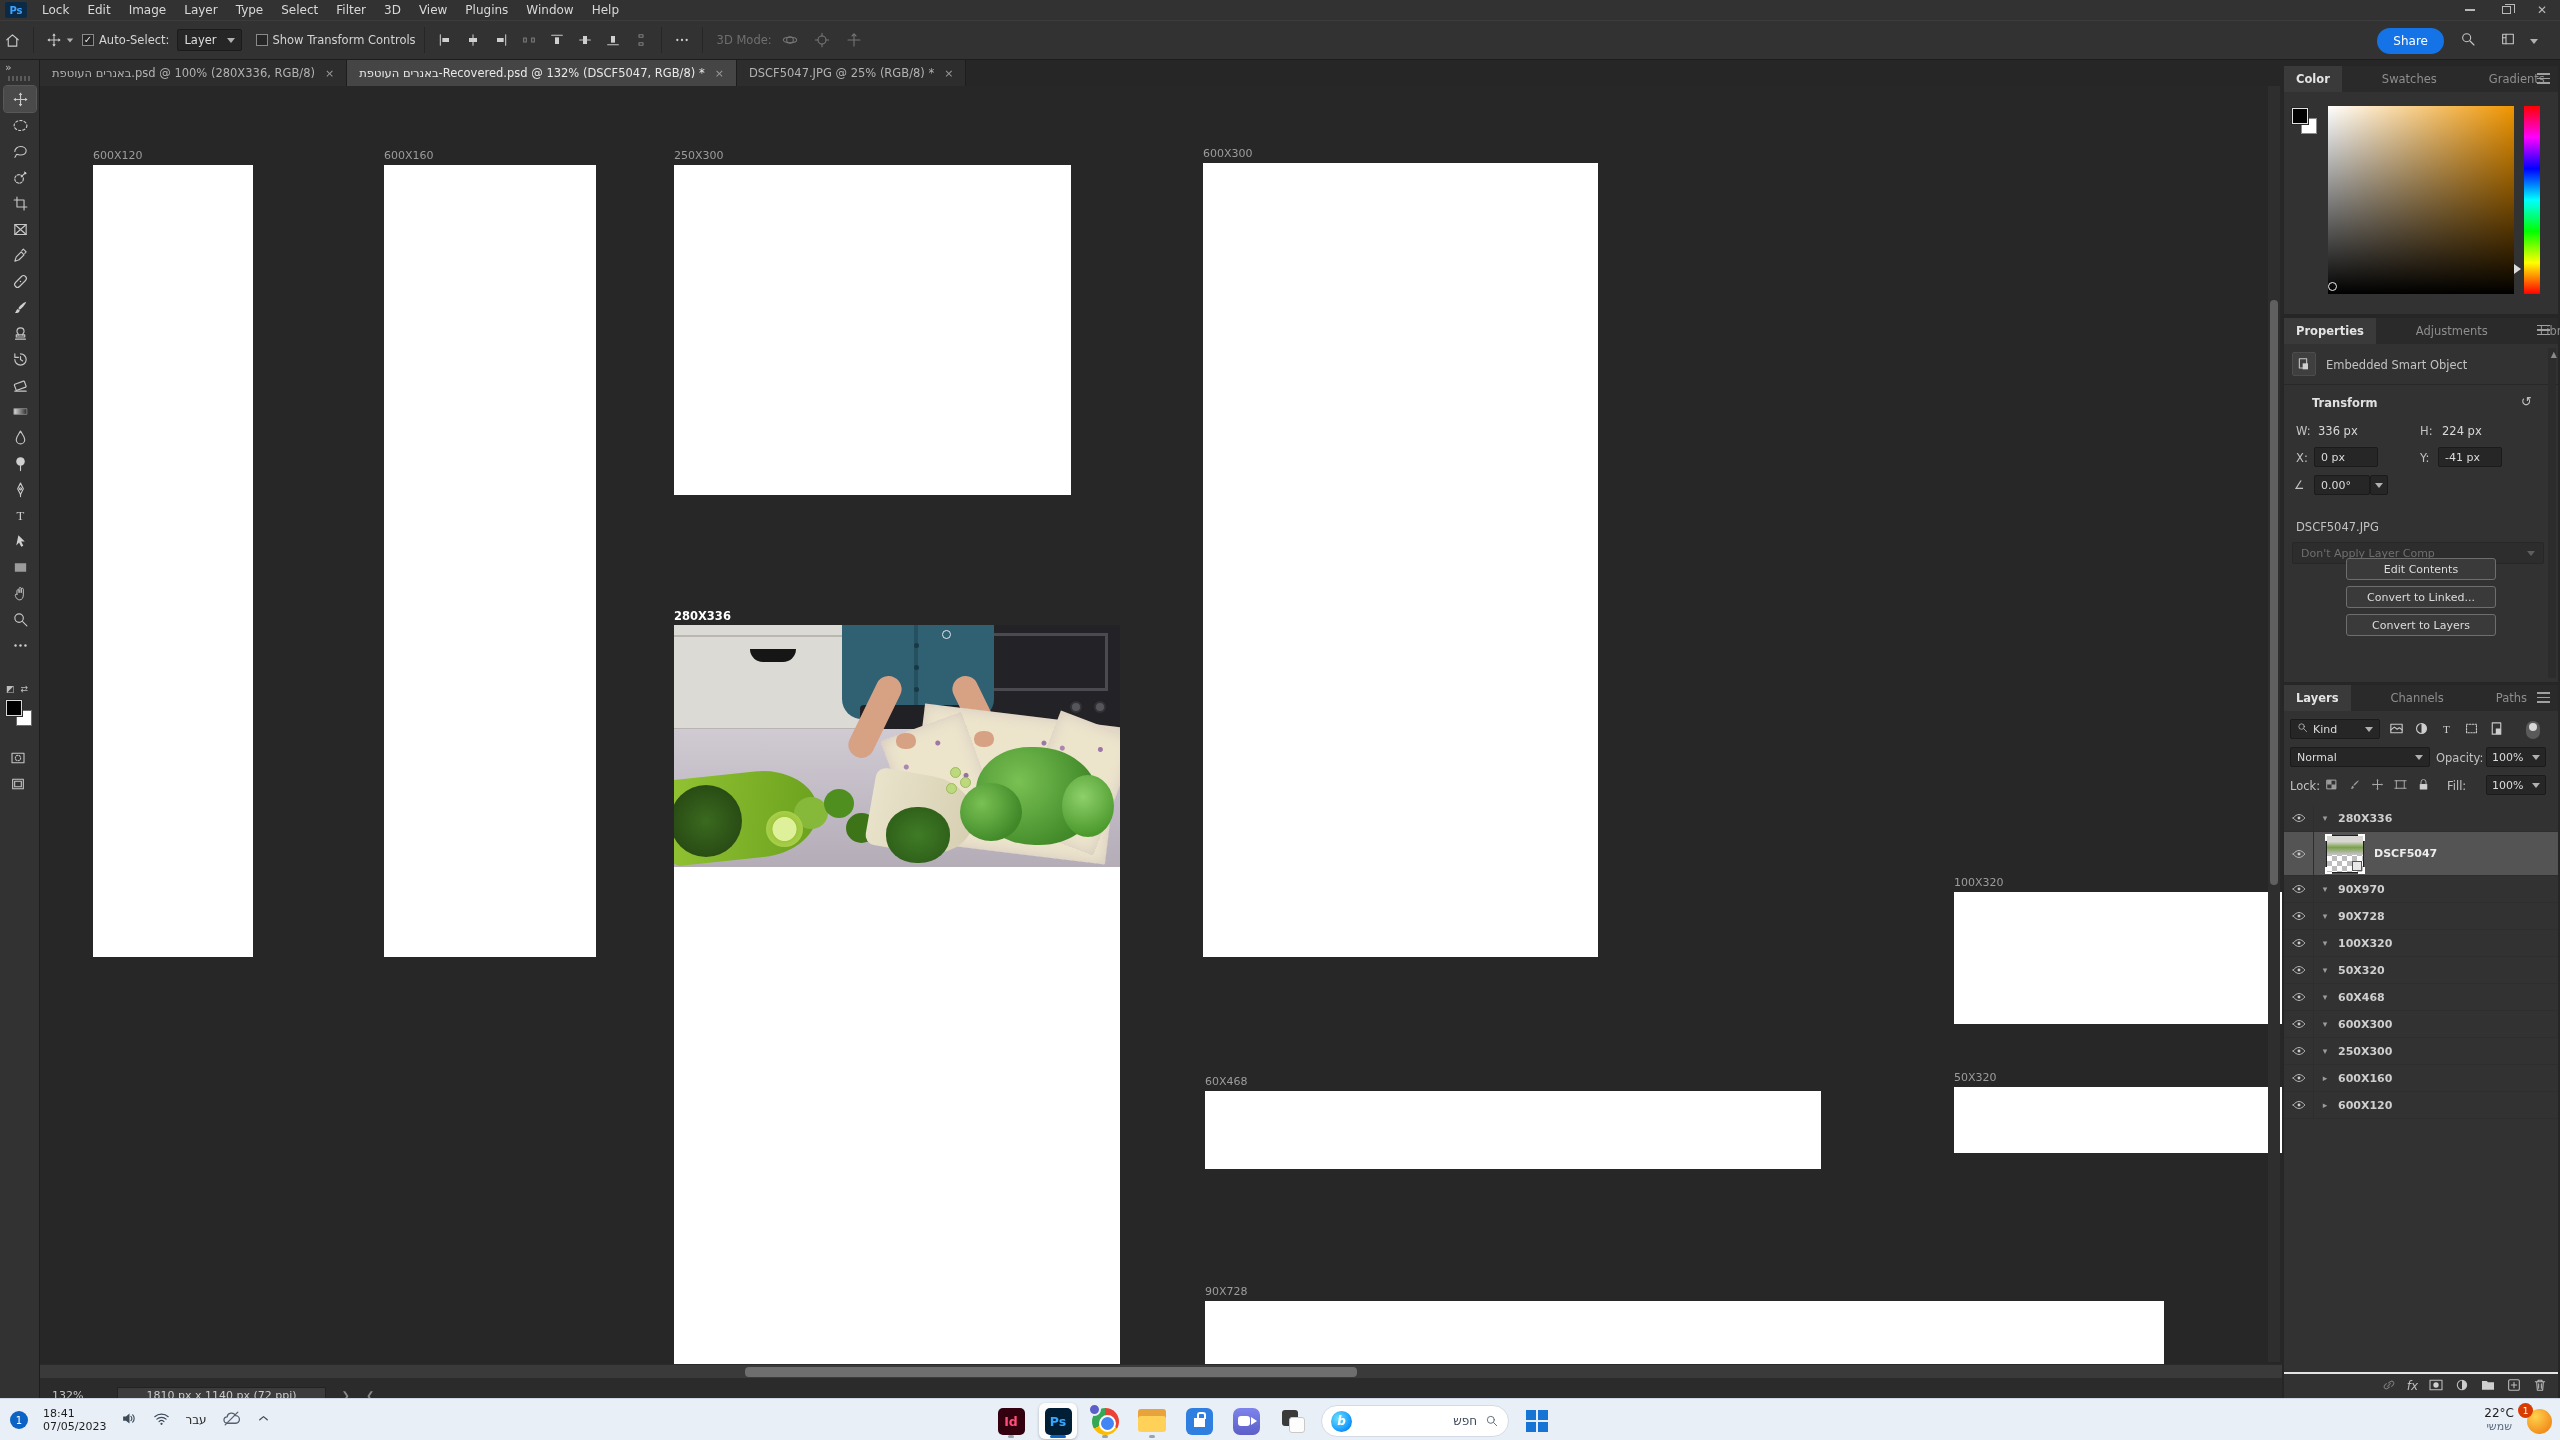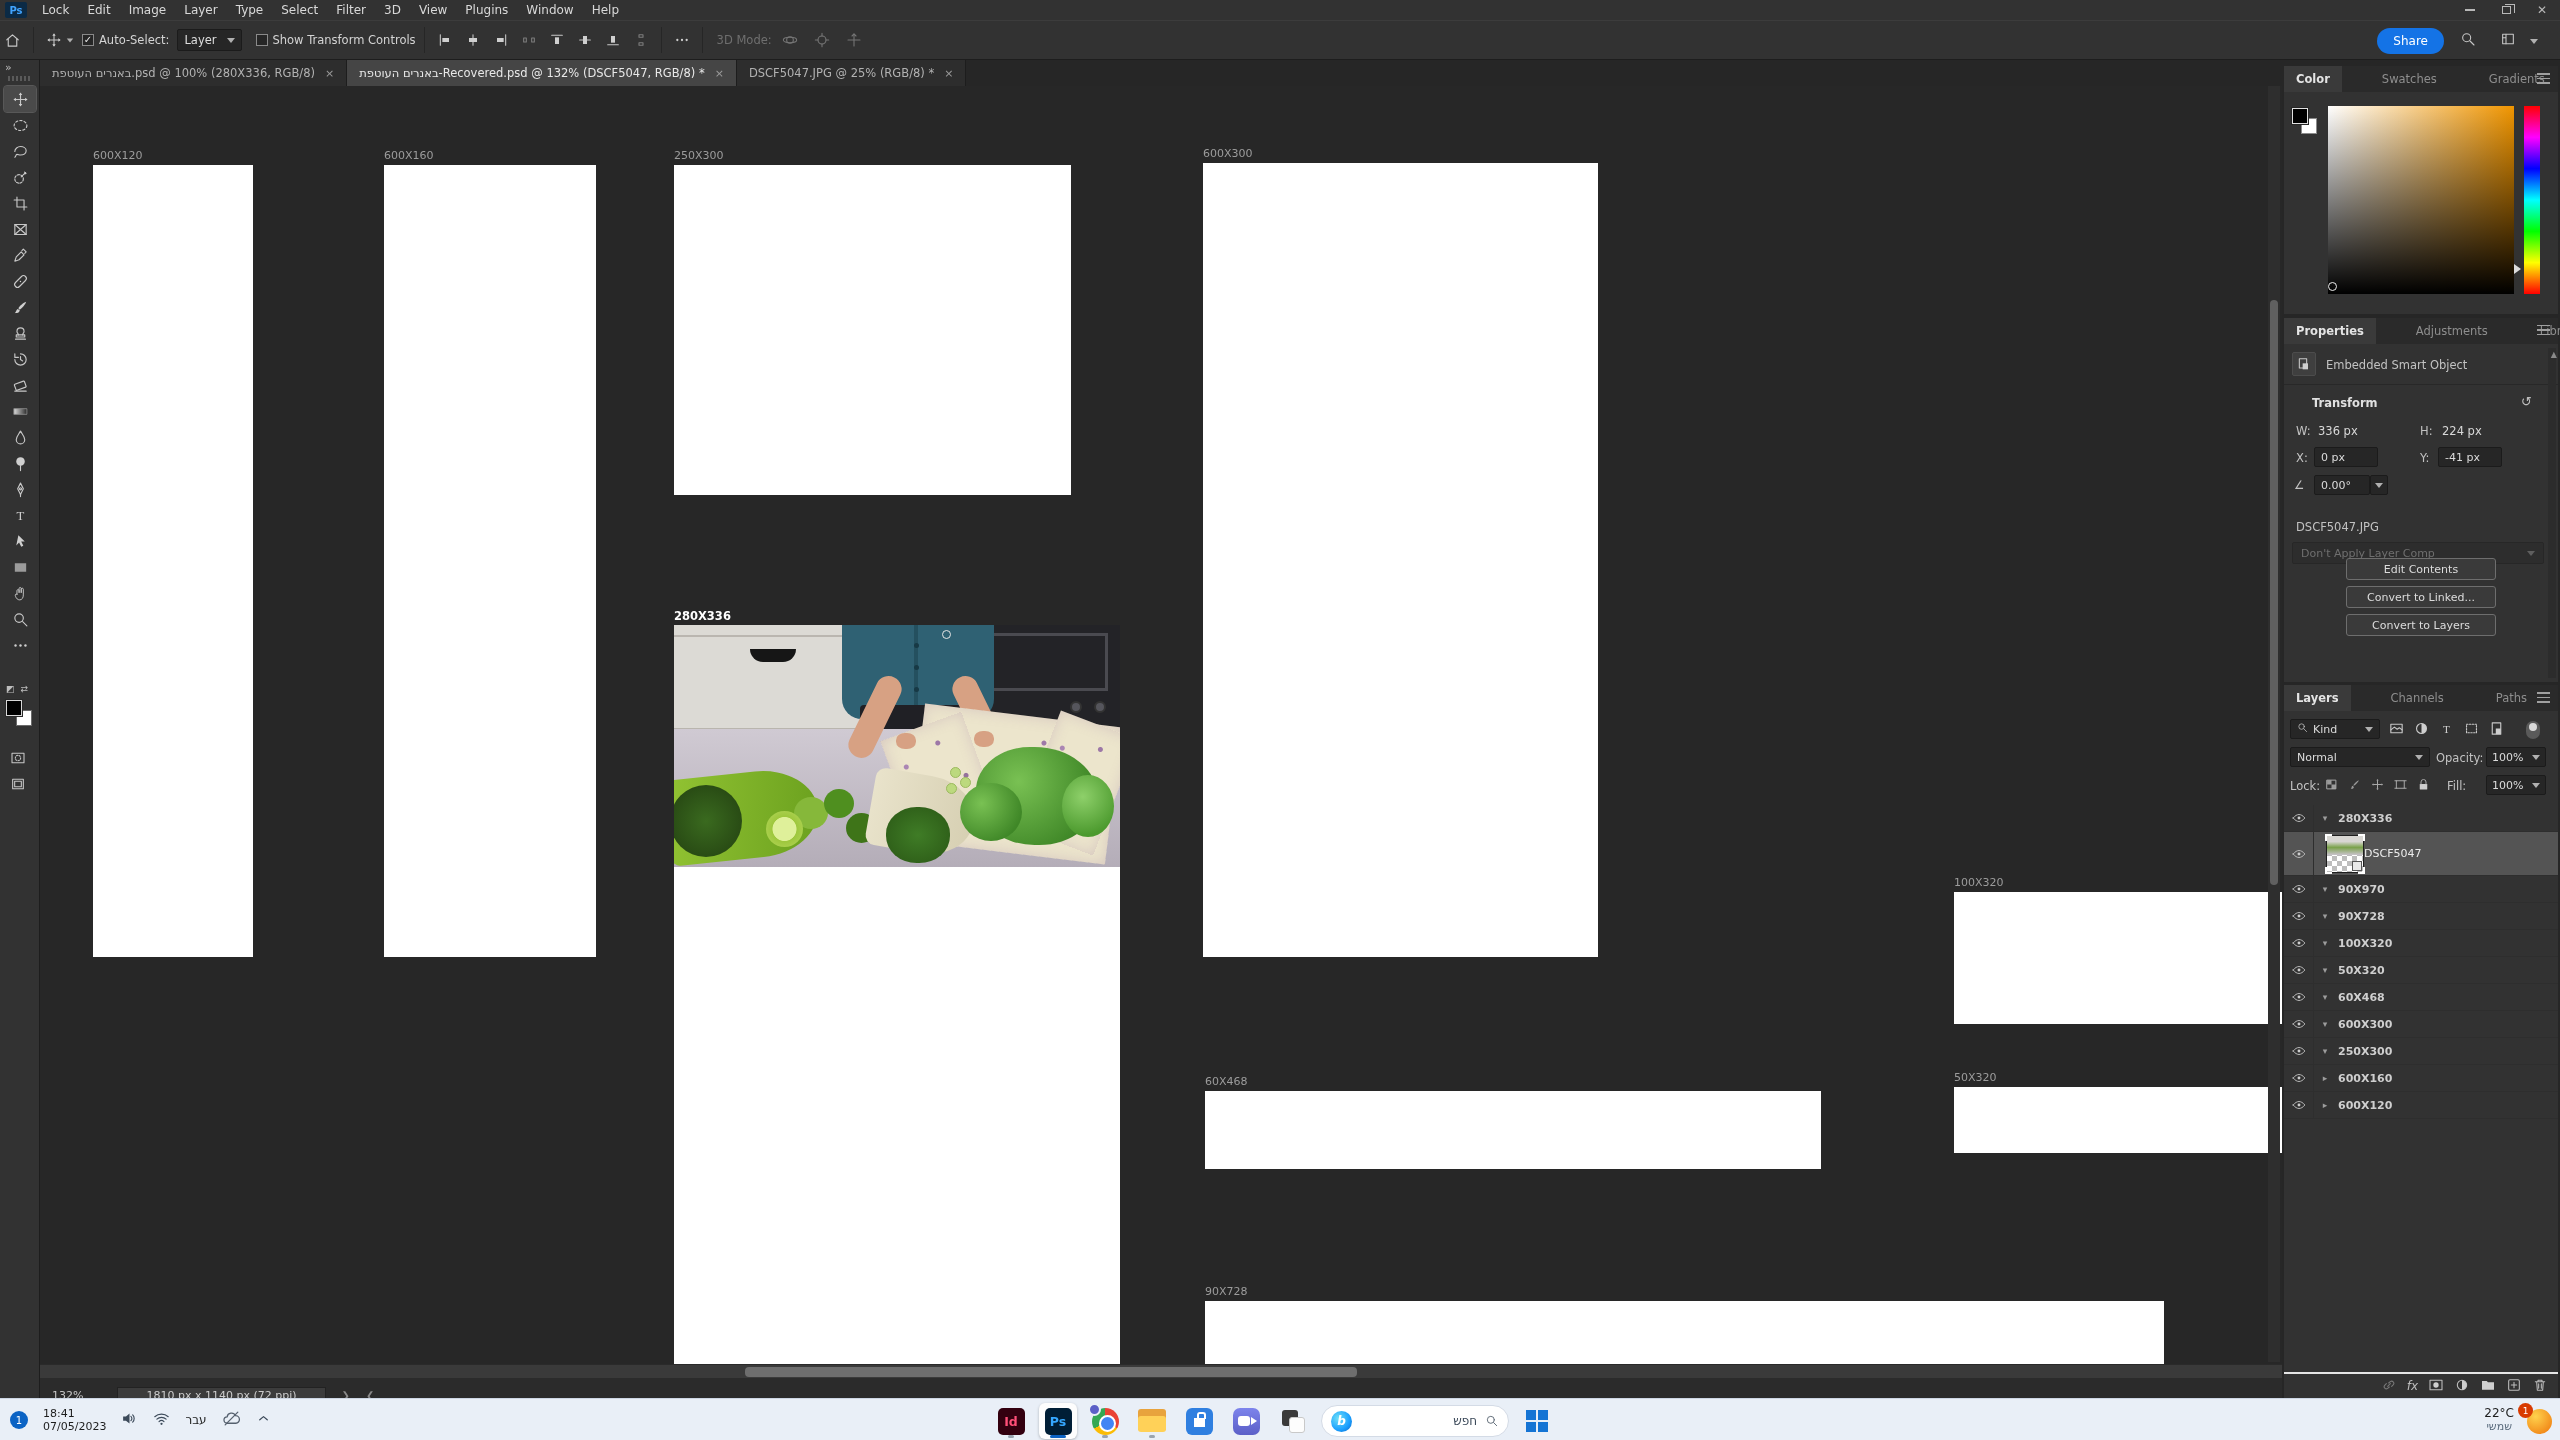--- a/index.html
+++ b/index.html
@@ -113,21 +113,21 @@
   #lp-blend{position:absolute;left:6px;top:62px;width:140px;height:20px;background:#262626;border:1px solid #1b1b1b;border-radius:2px;
     display:flex;align-items:center;justify-content:space-between;padding:0 6px;font-size:11px;color:#dcdcdc;}
   .lp-small-box{position:absolute;height:20px;background:#262626;border:1px solid #1b1b1b;border-radius:2px;
     display:flex;align-items:center;justify-content:space-between;padding:0 5px;font-size:11px;color:#dcdcdc;}
   #lp-rows{position:absolute;left:0;top:118px;width:274px;bottom:28px;overflow:hidden;}
   .lrow{position:absolute;left:0;width:274px;display:flex;align-items:center;border-bottom:1px solid #2e2e2e;}
   .lrow.selected{background:#545454;}
   .l-eye{width:30px;display:flex;justify-content:center;border-right:1px solid #2e2e2e;align-self:stretch;align-items:center;}
   .l-chev{width:18px;text-align:center;color:#9c9c9c;font-size:9px;margin-left:2px;}
   .l-name{font-size:11px;font-weight:bold;color:#cfcfcf;margin-left:4px;}
-  .lrow.selected .l-name{font-weight:normal;color:#ececec;margin-left:0;}
+  .lrow.selected .l-name{font-weight:bold;color:#ececec;margin-left:10px;}
   .l-thumb{width:38px;height:38px;margin-left:12px;position:relative;border:1px solid #1e1e1e;
     background:repeating-conic-gradient(#bdbdbd 0 25%,#ffffff 0 50%) 0 0/10px 10px;}
   .l-thumb-img{position:absolute;left:0;top:0;width:100%;height:55%;
     background:linear-gradient(#d8d6d2 30%,#7aa24a 60%,#c9c3cc);}
   .l-thumb-badge{position:absolute;right:1px;bottom:1px;width:10px;height:10px;background:#e8e8e8;border:1px solid #555;}
   .l-corner{position:absolute;width:7px;height:7px;border:2px solid #fff;}
   #lp-bottom{position:absolute;left:0;bottom:0;width:274px;height:26px;border-top:2px solid #e5e5e5;
     display:flex;align-items:center;justify-content:flex-end;gap:10px;padding-right:10px;}
   
   .photo{position:absolute;left:0;top:0;width:446px;height:242px;overflow:hidden;background:#cac4cd;}

